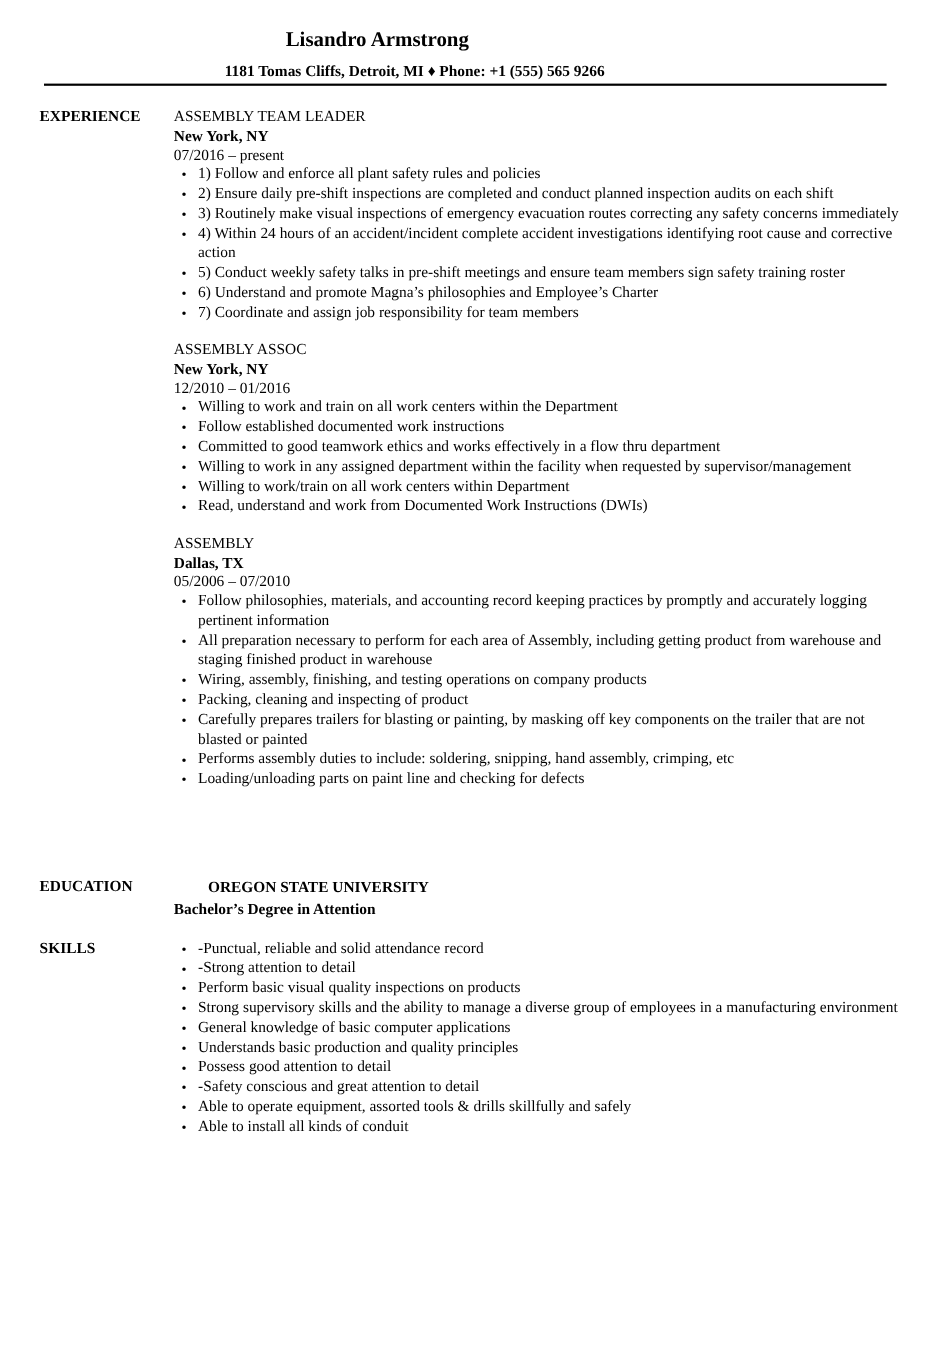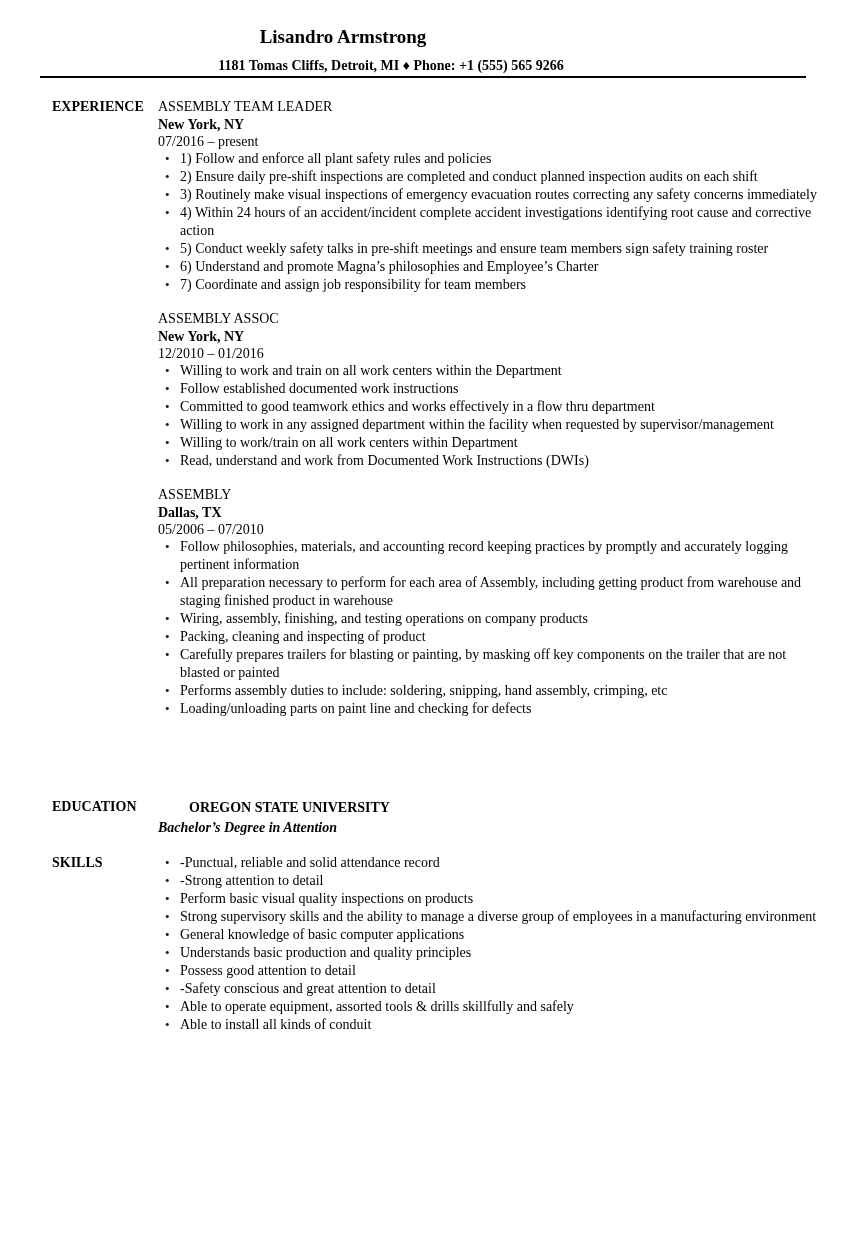--- a/index.html
+++ b/index.html
@@ -1,38 +1,38 @@
 <!DOCTYPE html>
 <html><head>
 <meta charset="utf-8">
 <style>
   html, body { margin:0; padding:0; background:#ffffff; }
   body { width:860px; height:1240px; position:relative; overflow:hidden;
          font-family:"Liberation Serif", serif; color:#000; }
   .header { position:absolute; left:0; top:0; width:860px; }
   .name { position:absolute; top:26px; left:0; width:686px; text-align:center;
           font-size:19px; font-weight:bold; }
-  .contact { position:absolute; top:58px; left:15px; width:752px; text-align:center;
+  .contact { position:absolute; top:58px; left:1px; width:752px; text-align:center;
              font-size:14px; font-weight:bold; }
   .rule { position:absolute; top:76px; left:40px; width:766px; height:2px; background:#000; }
 
   .section { position:absolute; left:0; width:860px; }
-  .sec-label { position:absolute; left:52px; font-size:14px; font-weight:bold; }
+  .sec-label { position:absolute; left:36px; font-size:14px; font-weight:bold; }
   .sec-body { position:absolute; left:158px; width:660px; }
 
   .job { margin-bottom:16px; }
   .job-title { font-size:14px; font-weight:normal; line-height:18px; }
   .job-loc { font-size:14px; font-weight:bold; line-height:18px; }
   .job-date { font-size:14px; line-height:16px; }
   ul.bullets { list-style:none; margin:0; padding:0; }
   ul.bullets li { position:relative; padding-left:22px; font-size:14px; line-height:18px; }
   ul.bullets li::before { content:"\2022"; position:absolute; left:7px; top:0; font-size:13px; }
 
   .edu-school { font-size:14px; font-weight:bold; line-height:20px;margin-left:31px; }
-  .edu-degree { font-size:14px; font-weight:bold; line-height:20px;font-style:italic; }
+  .edu-degree { font-size:14px; font-weight:bold; line-height:20px; }
 </style>
 </head>
 <body>
 
 <div class="header">
   <div class="name">Lisandro Armstrong</div>
   <div class="contact">1181 Tomas Cliffs, Detroit, MI ♦ Phone: +1 (555) 565 9266</div>
   <div class="rule"></div>
 </div>
 

